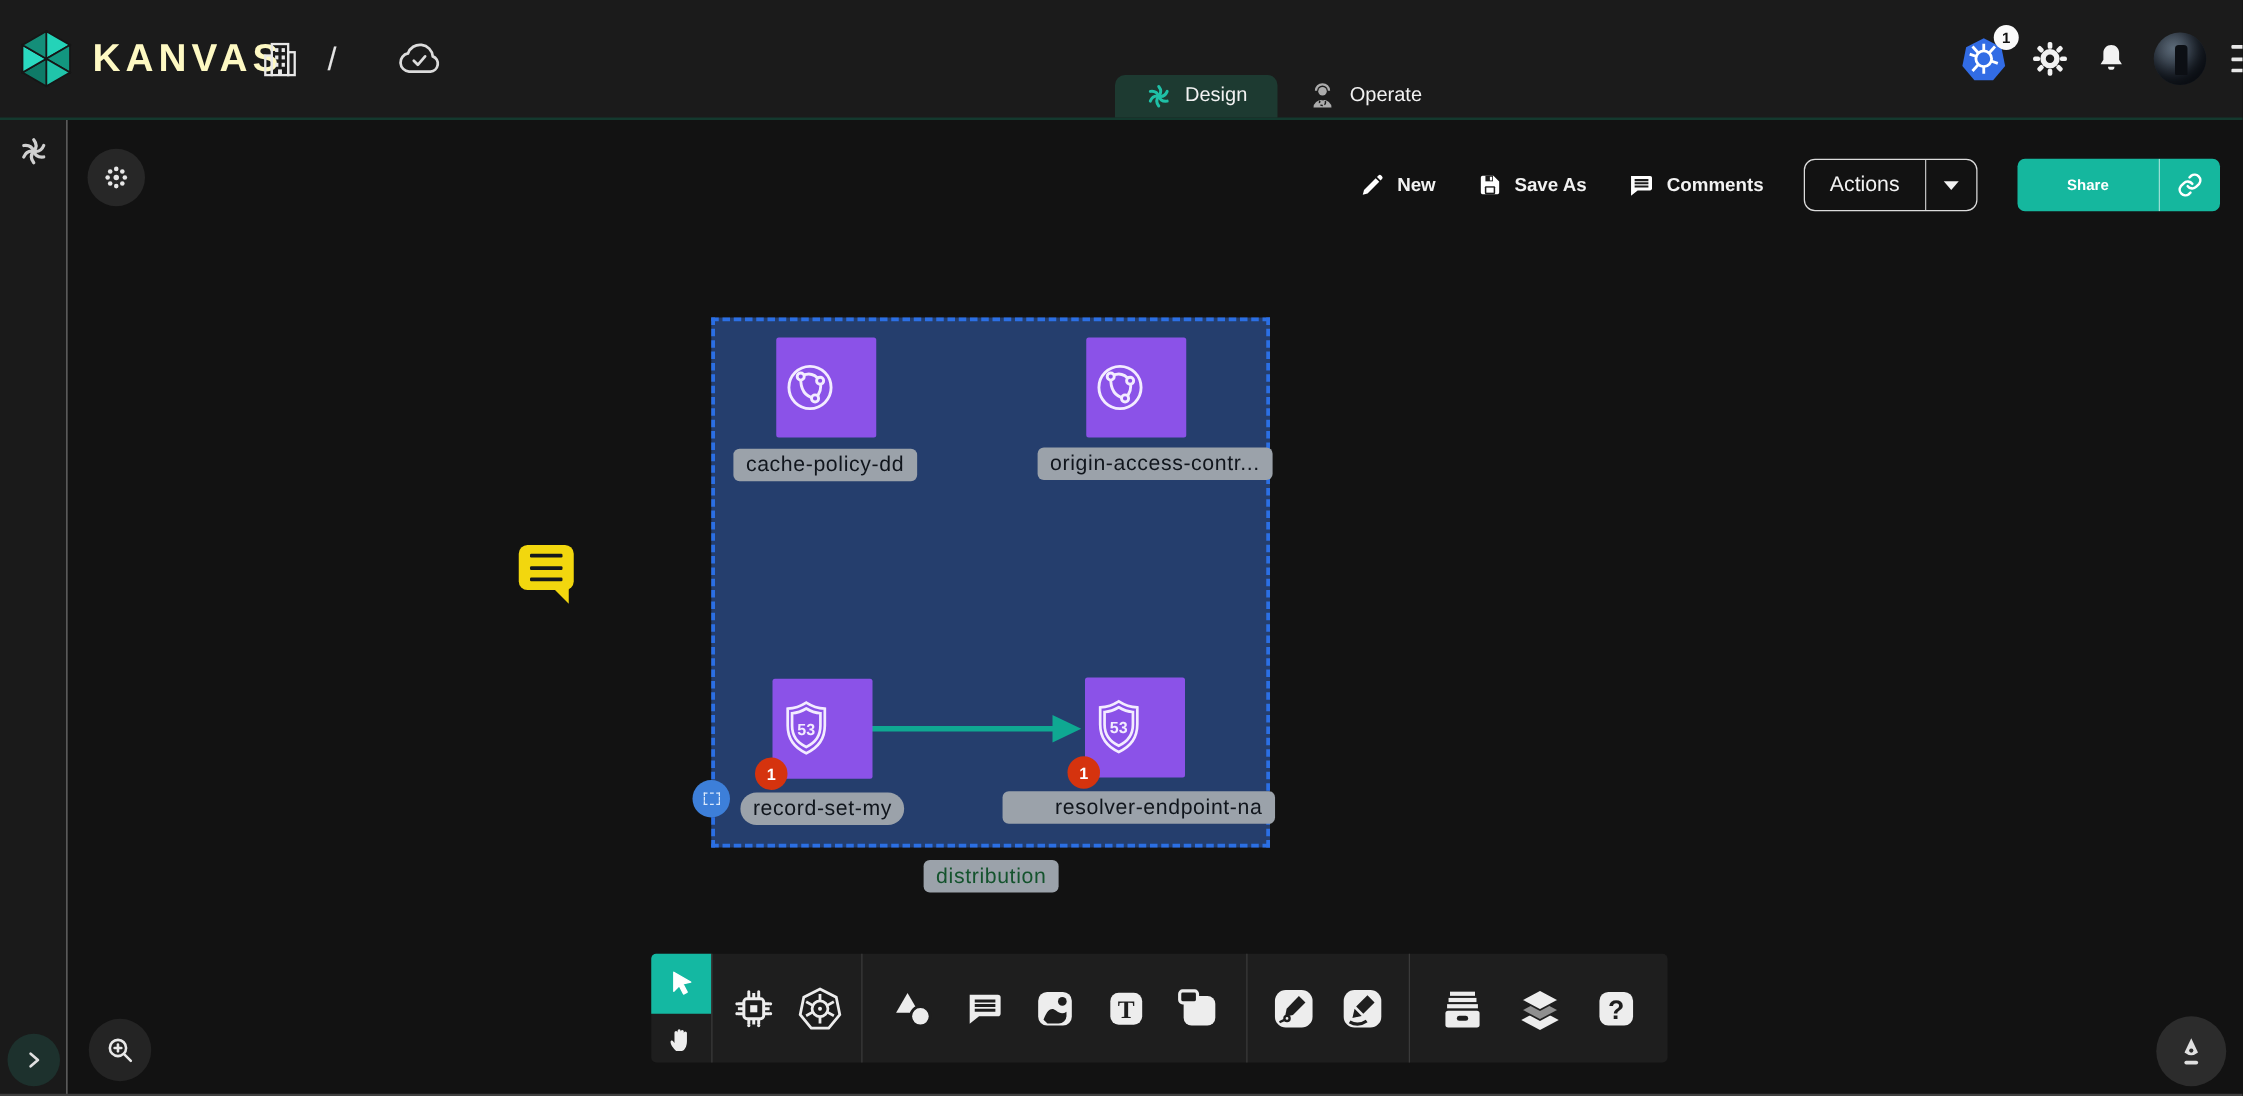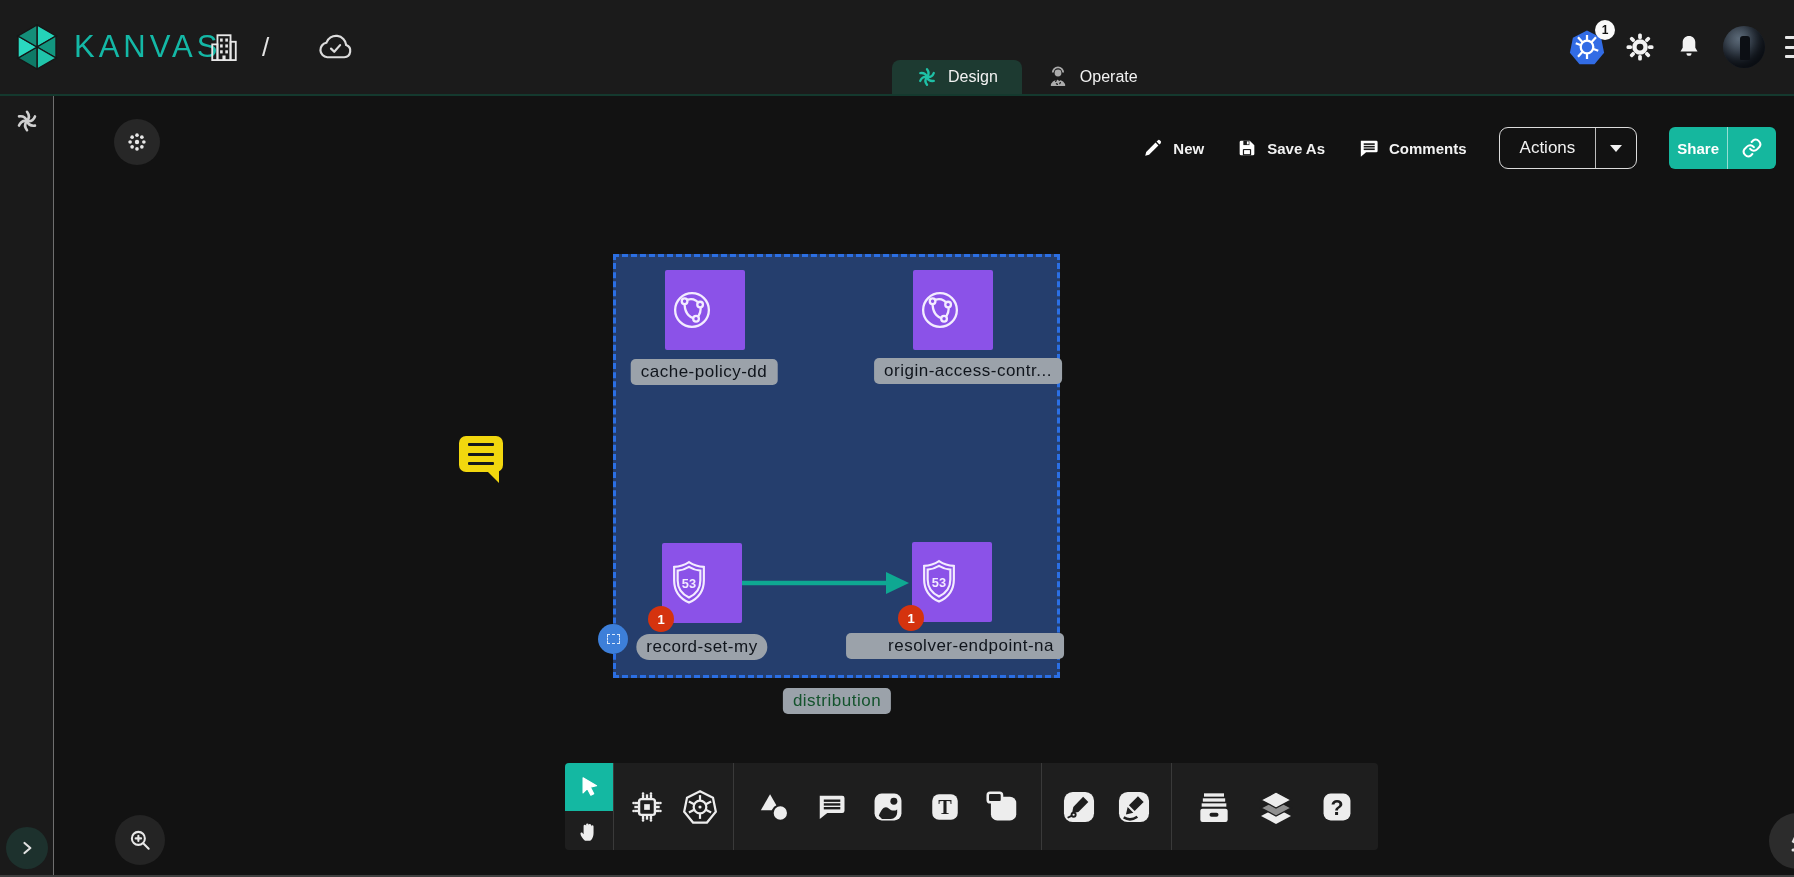--- a/index.html
+++ b/index.html
@@ -4,21 +4,21 @@
 <style>
   * { margin:0; padding:0; box-sizing:border-box; }
   html,body { width:1794px; height:877px; overflow:hidden; background:#121212;
     font-family:"Liberation Sans", sans-serif; }
   svg { display:block; }
 
   
   .header { position:absolute; top:0; left:0; width:1794px; height:96px;
     background:#1b1b1b; border-bottom:2px solid #14392e; z-index:20; }
   .brand { position:absolute; left:14px; top:24px; display:flex; align-items:center; gap:14px; }
-  .brand-name { font-size:31px; font-weight:400; color:#14b8a6; letter-spacing:4px; }
+  .brand-name { font-size:31px; font-weight:700; color:#fef9c3; letter-spacing:4px; }
   .doc-block { position:absolute; left:208px; top:0; height:94px; display:flex; align-items:center; gap:22px; }
   .slash { color:#e4e4e4; font-size:26px; font-weight:300; }
   .name-field { display:flex; flex-direction:column; }
   .name-label { font-size:11px; color:#b5b5b5; margin-bottom:3px; }
   .name-input { background:transparent; border:none; border-bottom:1px solid #cfcfcf;
     color:#f0f0f0; font-size:17px; font-family:"Liberation Sans",sans-serif;
     width:168px; padding:2px 0 7px 0; outline:none; }
   .cloud-wrap { margin-left:26px; }
 
   
@@ -43,34 +43,34 @@
 
   
   .sidebar { position:absolute; left:0; top:96px; bottom:0; width:54px; background:#1a1a1a;
     border-right:1px solid #6f6f6f; z-index:15; }
   .sidebar-logo { position:absolute; top:12px; left:50%; transform:translateX(-50%); }
   .sidebar-expand { position:absolute; bottom:8px; left:50%; transform:translateX(-50%);
     width:42px; height:42px; border-radius:50%; background:#1d312d;
     display:flex; align-items:center; justify-content:center; }
 
   
-  .canvas { position:absolute; left:55px; top:96px; right:0; bottom:0; background:#121212;margin-left:44px; }
+  .canvas { position:absolute; left:55px; top:96px; right:0; bottom:0; background:#121212; }
 
   .design-toolbar { position:absolute; top:30px; right:18px; height:44px;
     display:flex; align-items:center; gap:32px; z-index:10; }
   .tool-link { display:flex; align-items:center; gap:9px; color:#f2f2f2; font-size:15px;
     font-weight:600; cursor:default; }
   .actions-btn { display:flex; align-items:stretch; height:42px; border:1px solid #dcdcdc;
     border-radius:9px; color:#f2f2f2; overflow:hidden; }
   .actions-main { display:flex; align-items:center; padding:0 20px; font-size:17px;
     border-right:1px solid #bdbdbd; }
   .actions-caret { width:40px; display:flex; align-items:center; justify-content:center; }
   .share-btn { display:flex; align-items:stretch; height:42px; border-radius:6px;
     background:#15b79e; color:#fff; overflow:hidden; }
-  .share-main { display:flex; align-items:center; padding:0 8px; font-size:15px; font-weight:bold; }
+  .share-main { display:flex; align-items:center; padding:0 40px; font-size:12px; font-weight:bold; }
   .share-divider { width:1px; background:rgba(255,255,255,.55); }
   .share-link { width:48px; display:flex; align-items:center; justify-content:center; }
 
   .round-fab { position:absolute; border-radius:50%; display:flex; align-items:center; justify-content:center; }
   .flower-btn { left:15px; top:23px; width:46px; height:46px; background:#272727; }
   .zoom-fab { left:16px; top:719px; width:50px; height:50px; background:#242424; }
   .pen-fab { left:1670px; top:717px; width:56px; height:56px; background:#2c2c2c; }
 
   
   .comment-marker { position:absolute; left:360px; top:340px; width:44px; height:36px;

